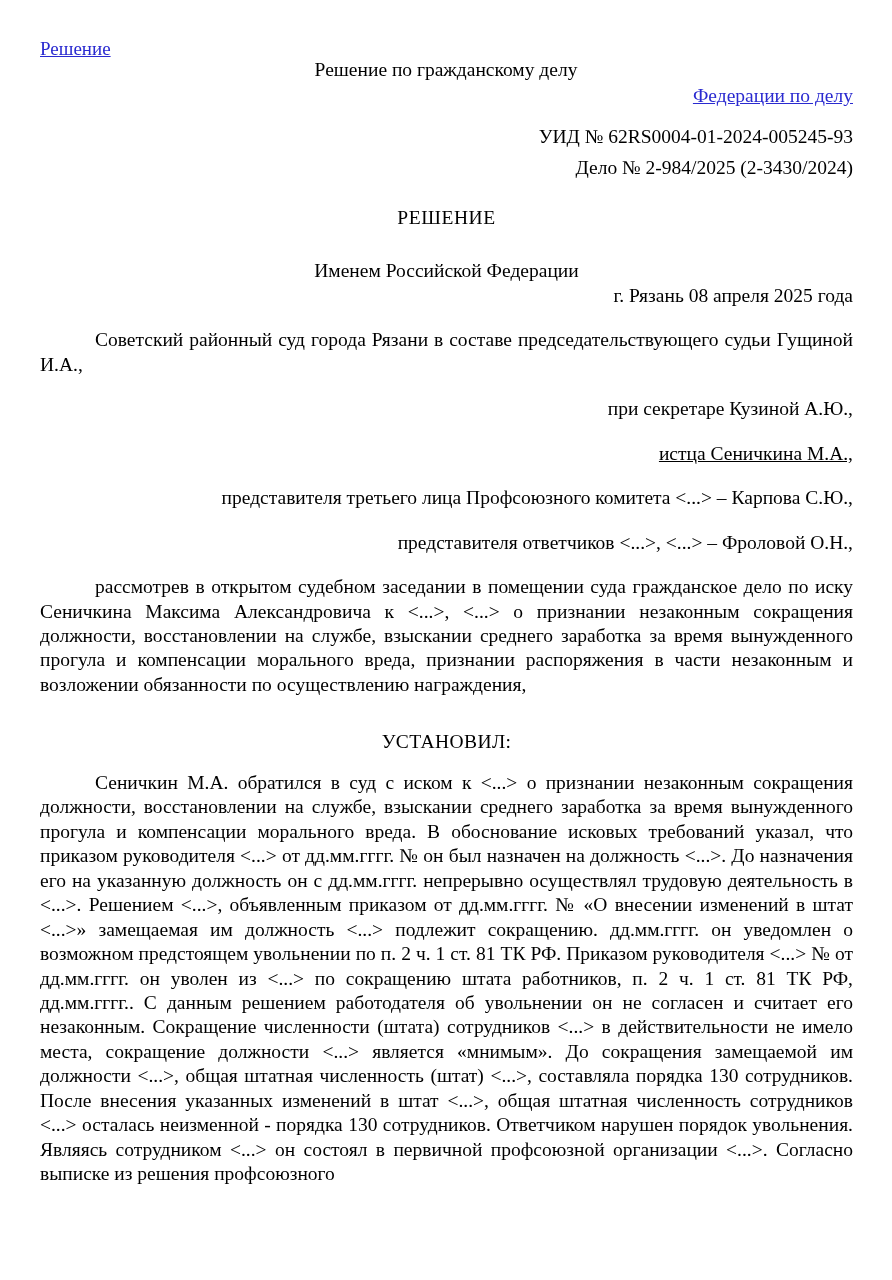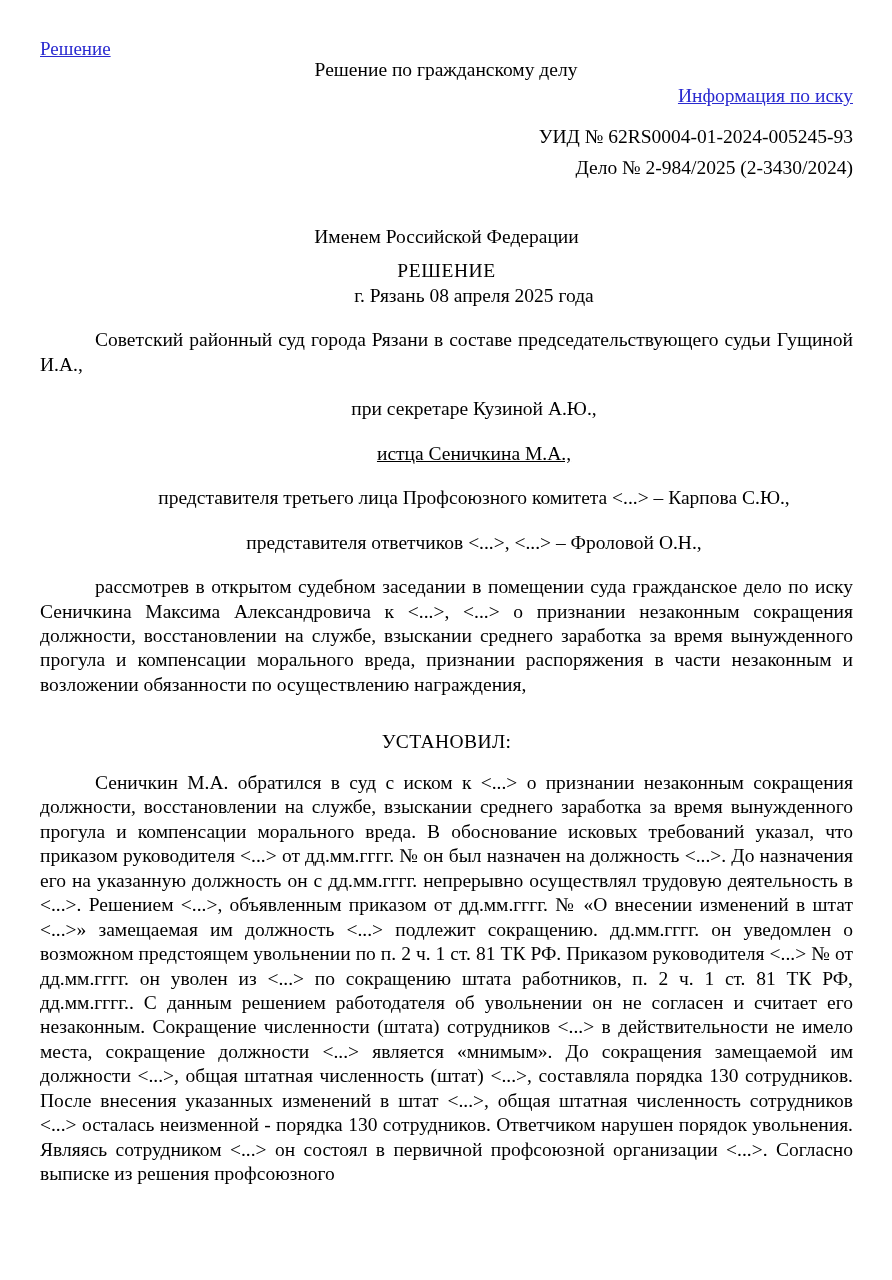--- a/index.html
+++ b/index.html
@@ -114,45 +114,45 @@
   .composition { margin-top: 22px; }
   .secretary { margin-top: 21px; }
   .prosecutor { margin-top: 21px; }
   .plaintiff { margin-top: 21px; text-decoration: underline; }
   .rep-defendants { margin-top: 21px; }
   .rep-third { margin-top: 21px; }
   .considered { margin-top: 22px; }
   .narrative { margin-top: 29px; }
 
   
-  p.single-line { text-align: center; }
+  p.single-line { text-align: right; }
 </style>
 </head>
 <body>
 
 <div class="page">
 
   <div class="header-zone">
 
     <a class="print-link">Решение</a>
 
     <div class="doc-kicker">Решение по гражданскому делу</div>
 
-    <a class="info-link">Информация по иску</a>
+    <a class="info-link">Федерации по делу</a>
 
     <div class="uid-line">УИД № 62RS0004-01-2024-005245-93</div>
 
     <div class="case-line">Дело № 2-984/2025 (2-3430/2024)</div>
   </div>
 
   <div class="body-zone">
 
+    <div class="heading-center h-reshenie">РЕШЕНИЕ</div>
+
     <div class="heading-center h-imenem">Именем Российской Федерации</div>
-
-    <div class="heading-center h-reshenie">РЕШЕНИЕ</div>
 
     <p class="para single-line city-date">г. Рязань 08 апреля 2025 года</p>
 
     <p class="para composition">Советский районный суд города Рязани в составе председательствующего судьи Гущиной И.А.,</p>
 
     <p class="para single-line secretary">при секретаре Кузиной А.Ю.,</p>
 
 
     <p class="para single-line plaintiff">истца Сеничкина М.А.,</p>
 

